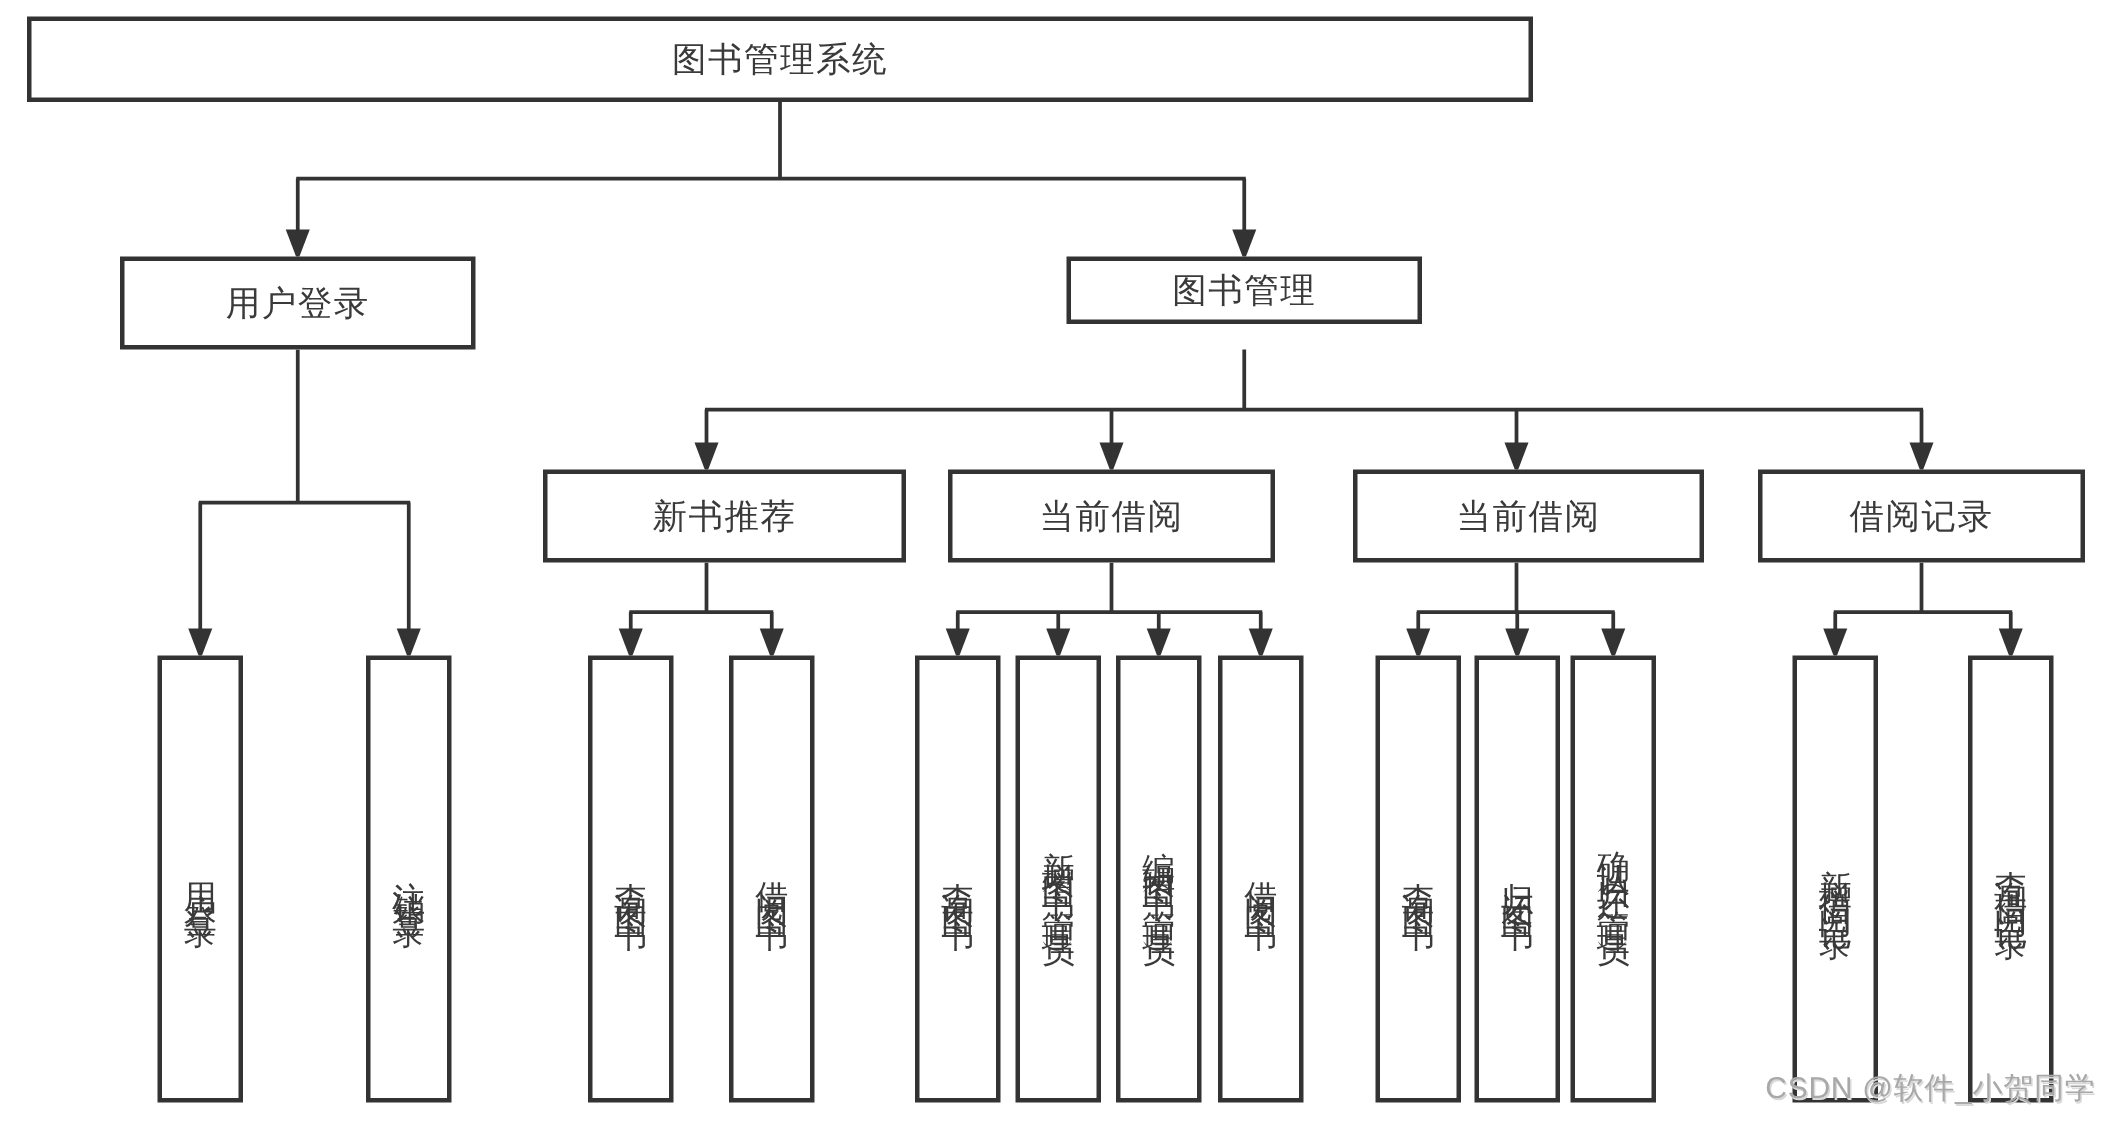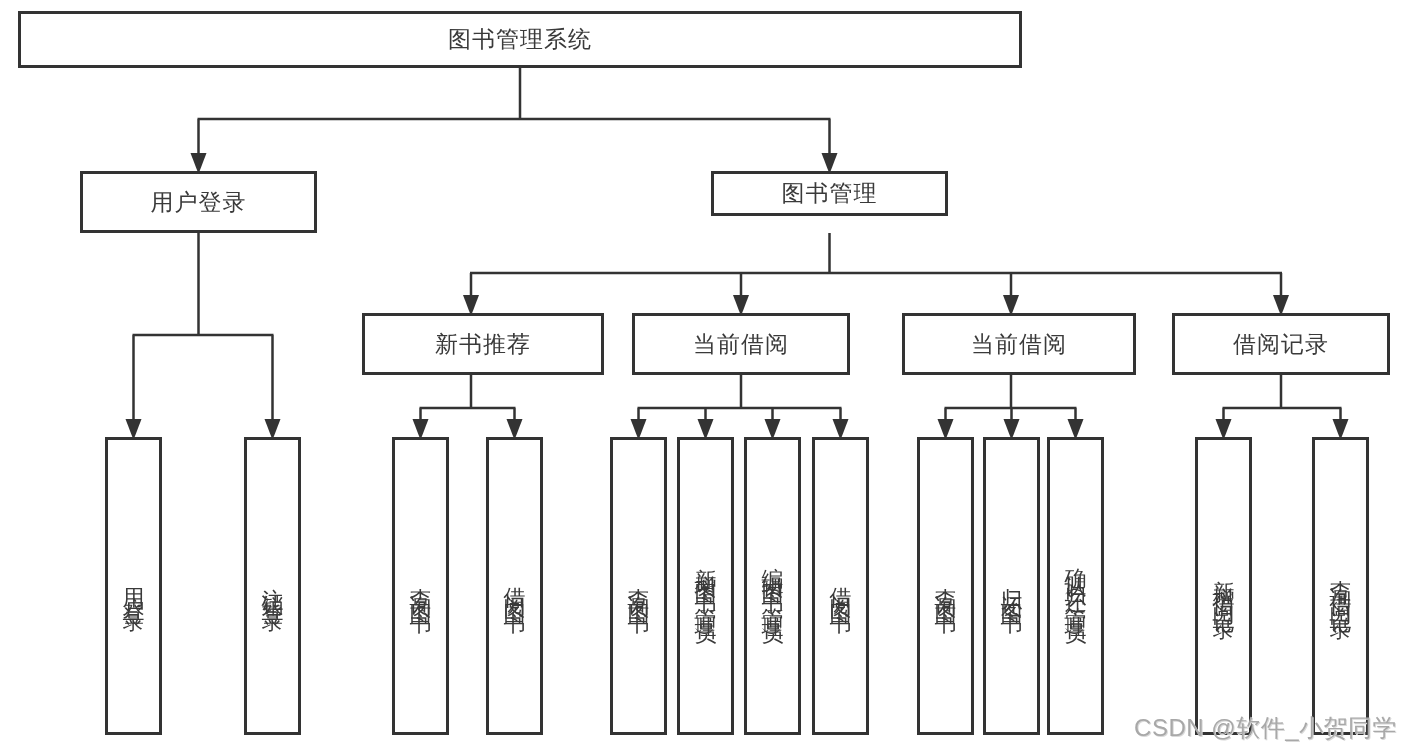--- a/index.html
+++ b/index.html
@@ -48,21 +48,21 @@
     font-size: 22px;
     letter-spacing: 8px;
     line-height: 1;
     white-space: nowrap;
   }
   .watermark {
     position: absolute;
     right: 8px;
     top: 712px;
     z-index: 2;
-    font-size: 24px;
+    font-size: 20px;
     color: #a8a8a8;
     letter-spacing: 0.5px;
     text-shadow: 1px 1px 0 #d9d9d9;
     white-space: nowrap;
   }
 </style>
 </head>
 <body>
 
 <div class="canvas">

